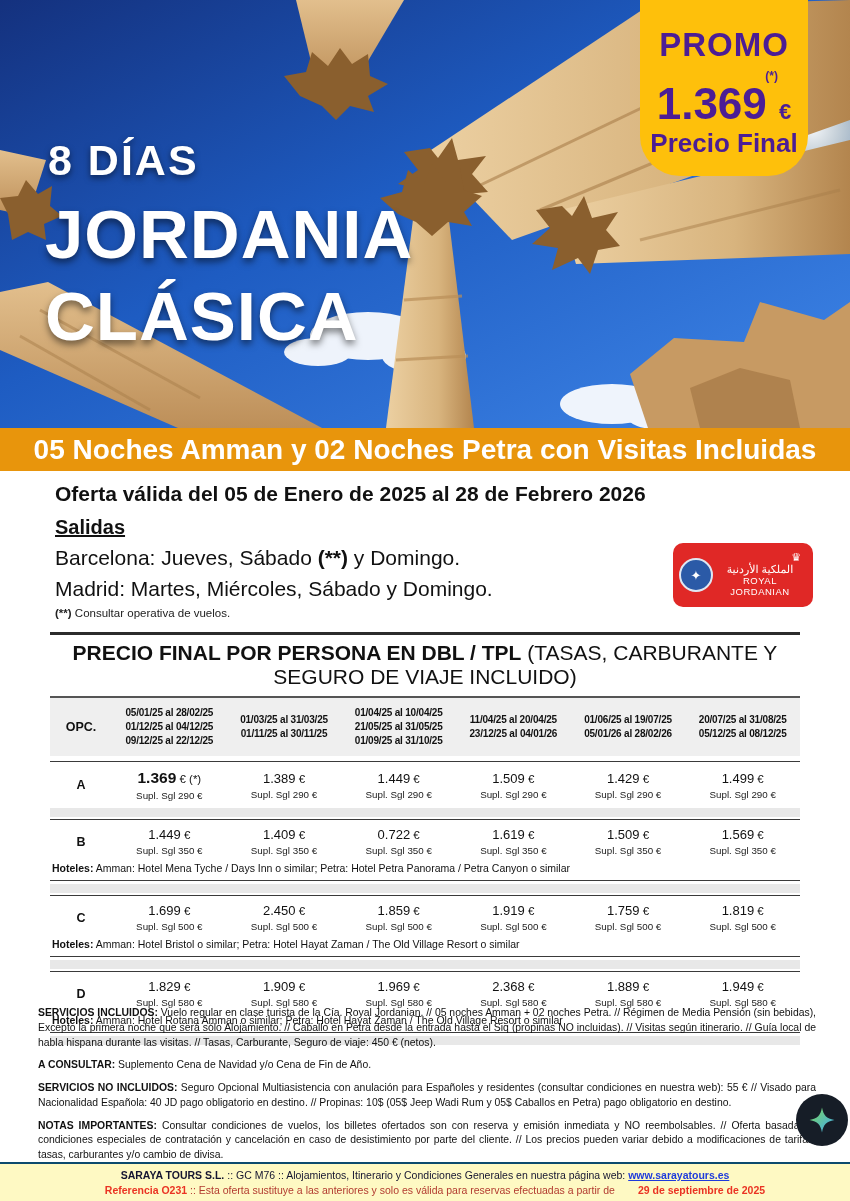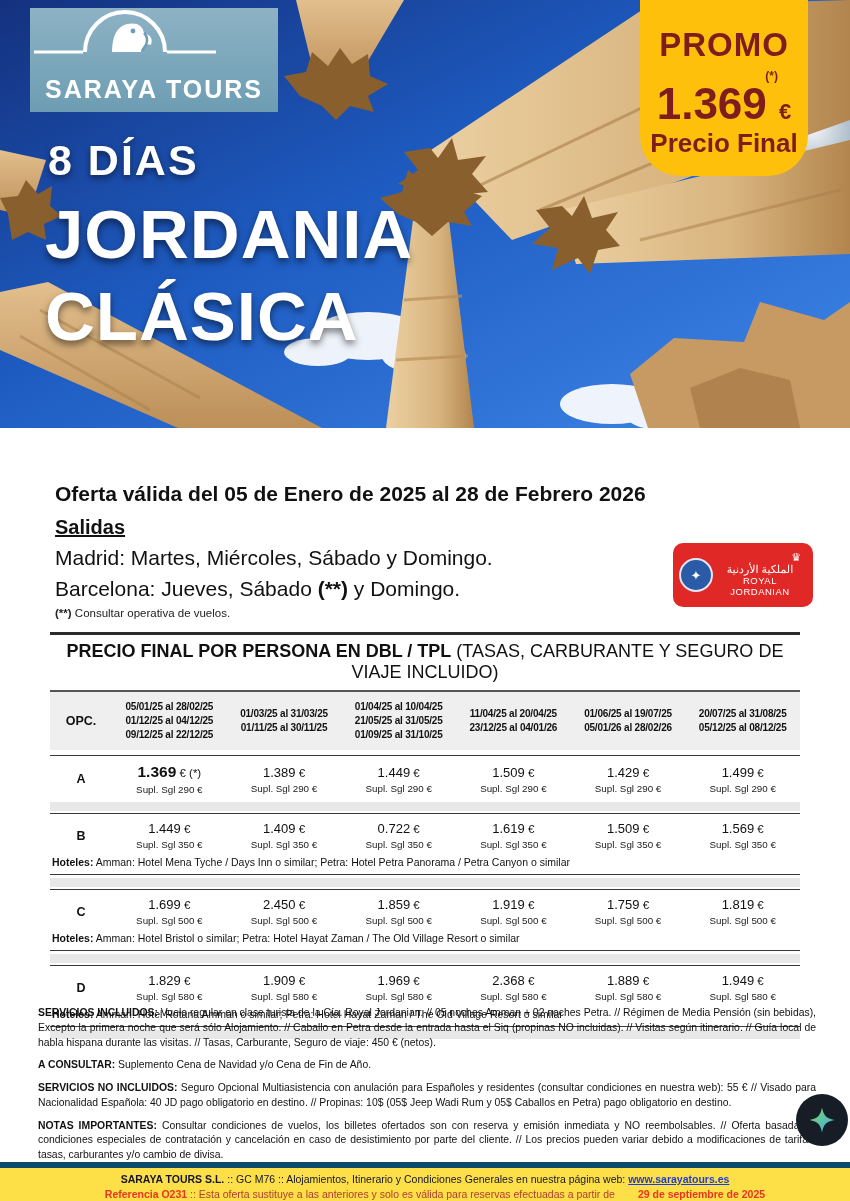--- a/index.html
+++ b/index.html
@@ -8,21 +8,21 @@
 
   
   .hero{position:absolute;left:0;top:0;width:850px;height:428px;overflow:hidden;}
   .hero svg{position:absolute;left:0;top:0;}
   .logo-box{position:absolute;left:30px;top:8px;width:248px;height:104px;
             background:linear-gradient(180deg,#8db2c4 0%,#6d9db3 100%);
             display:flex;flex-direction:column;align-items:center;justify-content:flex-end;
             padding-bottom:10px;box-sizing:border-box;z-index:5;}
   .logo-name{color:#ffffff;font-weight:bold;font-size:25px;letter-spacing:2px;line-height:1;}
   .promo{position:absolute;right:42px;top:0;width:168px;height:176px;background:#fec00b;
-         border-radius:0 0 40px 40px;z-index:6;text-align:center;color:#7f1d1d;
+         border-radius:0 0 40px 40px;z-index:6;text-align:center;color:#4c1d95;
          box-sizing:border-box;padding-top:26px;}
   .promo-label{font-size:33px;font-weight:bold;letter-spacing:1px;}
   .promo-ast{font-size:12px;font-weight:bold;text-align:right;padding-right:30px;margin-top:6px;line-height:1;}
   .promo-price{font-size:44px;font-weight:bold;line-height:1;}
   .promo-cur{font-size:22px;font-weight:bold;}
   .promo-sub{font-size:26px;font-weight:bold;margin-top:2px;}
   .days{position:absolute;left:48px;top:136px;color:#fff;font-size:43px;font-weight:bold;
         letter-spacing:2px;text-shadow:0 3px 6px rgba(0,0,0,.5);z-index:5;}
   .big-title{position:absolute;left:45px;color:#fff;font-size:69px;font-weight:bold;
         letter-spacing:1px;text-shadow:0 4px 7px rgba(0,0,0,.5);z-index:5;line-height:1;}
@@ -46,21 +46,21 @@
       border-radius:10px;z-index:3;display:flex;align-items:center;box-sizing:border-box;padding:6px;}
   .rj-emblem{width:30px;height:30px;border-radius:50%;background:#2b5aa7;border:2px solid #dfe7f2;
       color:#fff;font-size:13px;display:flex;align-items:center;justify-content:center;flex:0 0 auto;}
   .rj-text{flex:1;color:#fff;text-align:center;line-height:1.15;}
   .rj-crown{font-size:11px;line-height:1;text-align:right;padding-right:6px;}
   .rj-ar{font-size:11px;}
   .rj-en{font-size:9.5px;letter-spacing:.5px;}
 
   
   .table{position:absolute;left:50px;top:632px;width:750px;color:#111;}
-  .t-title{border-top:3px solid #2b2b2b;text-align:center;font-size:18px;padding:6px 0 7px;}
+  .t-title{border-top:3px solid #2b2b2b;text-align:center;font-size:21px;padding:6px 0 7px;}
   .t-title .b{font-weight:bold;}
   .t-row{display:flex;}
   .t-head{background:#efefef;border-top:2px solid #555;padding:8px 0;margin-bottom:5px;align-items:center;}
   .t-cell{flex:1;text-align:center;}
   .t-opc,.t-letter{flex:0 0 62px;font-weight:bold;font-size:12.5px;}
   .t-dates{font-size:10px;font-weight:bold;letter-spacing:-0.2px;line-height:1.4;}
   .t-prices{border-top:1.5px solid #3a3a3a;padding:7px 0 4px;align-items:center;}
   .price-line{font-size:13px;}
   .amt{font-weight:normal;}
   .amt.hl{font-weight:bold;font-size:15.5px;}
@@ -69,22 +69,22 @@
   .t-hotels{font-size:10.5px;padding:2px 2px 6px;border-bottom:1.5px solid #3a3a3a;}
   .t-hotels .b{font-weight:bold;}
   .t-sep{height:9px;background:#e8e8e8;margin:3px 0 2px;}
 
   
   .services{position:absolute;left:38px;top:1006px;width:778px;color:#111;}
   .services p{font-size:10.4px;line-height:1.42;text-align:justify;margin:0 0 8px 0;}
   .services .b{font-weight:bold;}
 
   
-  .footer{position:absolute;left:0;bottom:0;width:850px;height:39px;background:#fde047;
-          border-top:6px solid #0c4a6e;box-sizing:border-box;text-align:center;z-index:8;}
+  .footer{position:absolute;left:0;bottom:0;width:850px;height:39px;background:#fef9c3;
+          border-top:2px solid #0c4a6e;box-sizing:border-box;text-align:center;z-index:8;}
   .f1{font-size:10.5px;color:#141430;margin-top:5px;}
   .f1 .b{font-weight:bold;}
   .f-link{color:#1f3bdb;text-decoration:underline;font-weight:bold;cursor:pointer;}
   .f2{font-size:10.5px;margin-top:3px;color:#b23b30;}
   .f2 .hot{color:#ea3323;font-weight:bold;margin-left:20px;}
 
   
   .assistant{position:absolute;left:796px;top:1094px;width:52px;height:52px;border-radius:50%;
              background:#161d27;z-index:9;display:flex;align-items:center;justify-content:center;cursor:pointer;}
 </style>
@@ -146,50 +146,40 @@
       <path d="M404,300 L462,296 M396,360 L468,356" stroke="#b98e58" stroke-width="3" fill="none" opacity="0.7"></path>
       <polygon points="398,214 380,198 402,192 408,170 424,184 432,164 446,182 460,168 464,190 482,196 464,212 472,226 448,222 432,236 416,222" fill="#8a5f2e"></polygon>
 
       <polygon points="0,292 48,282 322,428 178,428 0,350" fill="url(#col2)"></polygon>
       <path d="M40,310 L200,398 M20,336 L150,410" stroke="#a87d49" stroke-width="3" fill="none" opacity="0.5"></path>
 
       <polygon points="648,428 630,374 674,338 744,342 760,302 824,320 850,302 850,428" fill="#c79a63"></polygon>
       <polygon points="700,428 690,388 740,368 790,380 800,428" fill="#a97c48" opacity="0.8"></polygon>
     </svg>
 
-    <div class="logo-box">
-      <svg width="190" height="58" viewBox="0 0 190 58">
-        <path d="M55 44 A40 40 0 0 1 135 44" fill="none" stroke="#ffffff" stroke-width="4"></path>
-        <path d="M82 44 Q82 20 97 16 Q112 13 114 25 Q124 28 121 37 Q113 34 111 44 Z" fill="#ffffff"></path>
-        <path d="M114 25 Q121 32 112 43" fill="none" stroke="#6d9db3" stroke-width="2.5"></path>
-        <circle cx="103" cy="23" r="2.4" fill="#6d9db3"></circle>
-        <line x1="4" y1="44" x2="53" y2="44" stroke="#ffffff" stroke-width="3"></line>
-        <line x1="137" y1="44" x2="186" y2="44" stroke="#ffffff" stroke-width="3"></line>
-      </svg>
-      <div class="logo-name">SARAYA TOURS</div>
-    </div>
 
     <div class="promo">
       <div class="promo-label">PROMO</div>
       <div class="promo-ast">(*)</div>
       <div class="promo-price"><span>1.369</span> <span class="promo-cur">€</span></div>
       <div class="promo-sub">Precio Final</div>
     </div>
 
     <div class="days">8 DÍAS</div>
     <div class="big-title t1">JORDANIA</div>
     <div class="big-title t2">CLÁSICA</div>
   </div>
 
+  <div class="banner">05 Noches Amman y 02 Noches Petra con Visitas Incluidas</div>
 
   <div class="info">
     <div class="validity">Oferta válida del 05 de Enero de 2025 al 28 de Febrero 2026</div>
     <div class="salidas">Salidas</div>
+    <div class="city"><span>Barcelona: Jueves, Sábado </span><b>(**)</b><span> y Domingo.</span></div>
     <div class="city">Madrid: Martes, Miércoles, Sábado y Domingo.</div>
-    <div class="city"><span>Barcelona: Jueves, Sábado </span><b>(**)</b><span> y Domingo.</span></div>
     <div class="footnote"><b>(**)</b><span> Consultar operativa de vuelos.</span></div>
   </div>
 
   <div class="rj">
     <div class="rj-emblem">✦</div>
     <div class="rj-text">
       <div class="rj-crown">♛</div>
       <div class="rj-ar">الملكية الأردنية</div>
       <div class="rj-en">ROYAL JORDANIAN</div>
     </div>

